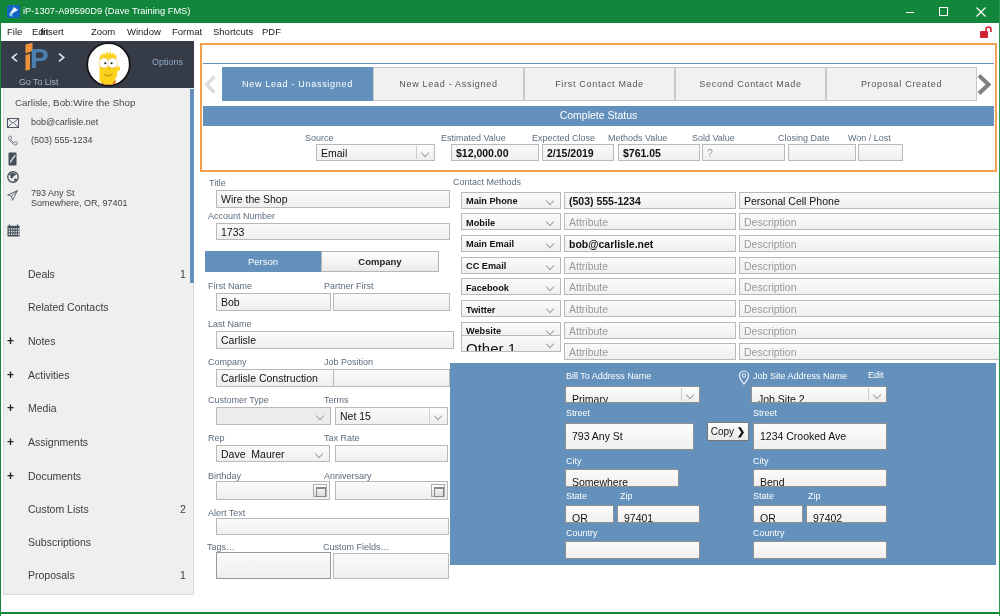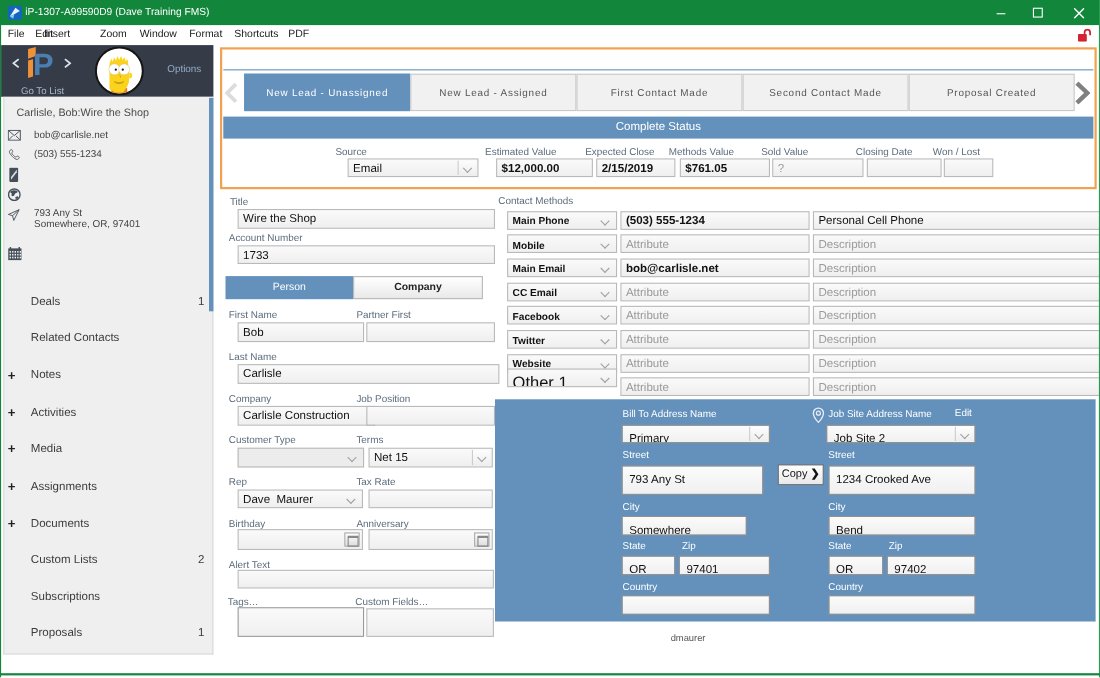--- a/index.html
+++ b/index.html
@@ -292,17 +292,16 @@
 <div class="binput" style="left:565px;top:505px;width:49px;height:18px;font-size:10.5px">OR</div>
 <div class="binput" style="left:617px;top:505px;width:83px;height:18px;font-size:10.5px">97401</div>
 <div class="binput" style="left:753px;top:505px;width:50px;height:18px;font-size:10.5px">OR</div>
 <div class="binput" style="left:806px;top:505px;width:81px;height:18px;font-size:10.5px">97402</div>
 <div class="blab" style="left:566px;top:528px">Country</div>
 <div class="blab" style="left:753px;top:528px">Country</div>
 <div class="binput" style="left:565px;top:541px;width:135px;height:18px"></div>
 <div class="binput" style="left:753px;top:541px;width:134px;height:18px"></div>
 
 <div class="abs" style="left:450px;top:574px;width:351px;text-align:center;font-size:8.5px;color:#555;line-height:12px">
-    <div>dmaurer</div>
   </div>
 
 <div class="abs" id="winborder"></div>
 <div class="abs" id="botline"></div>
 
 </body></html>

